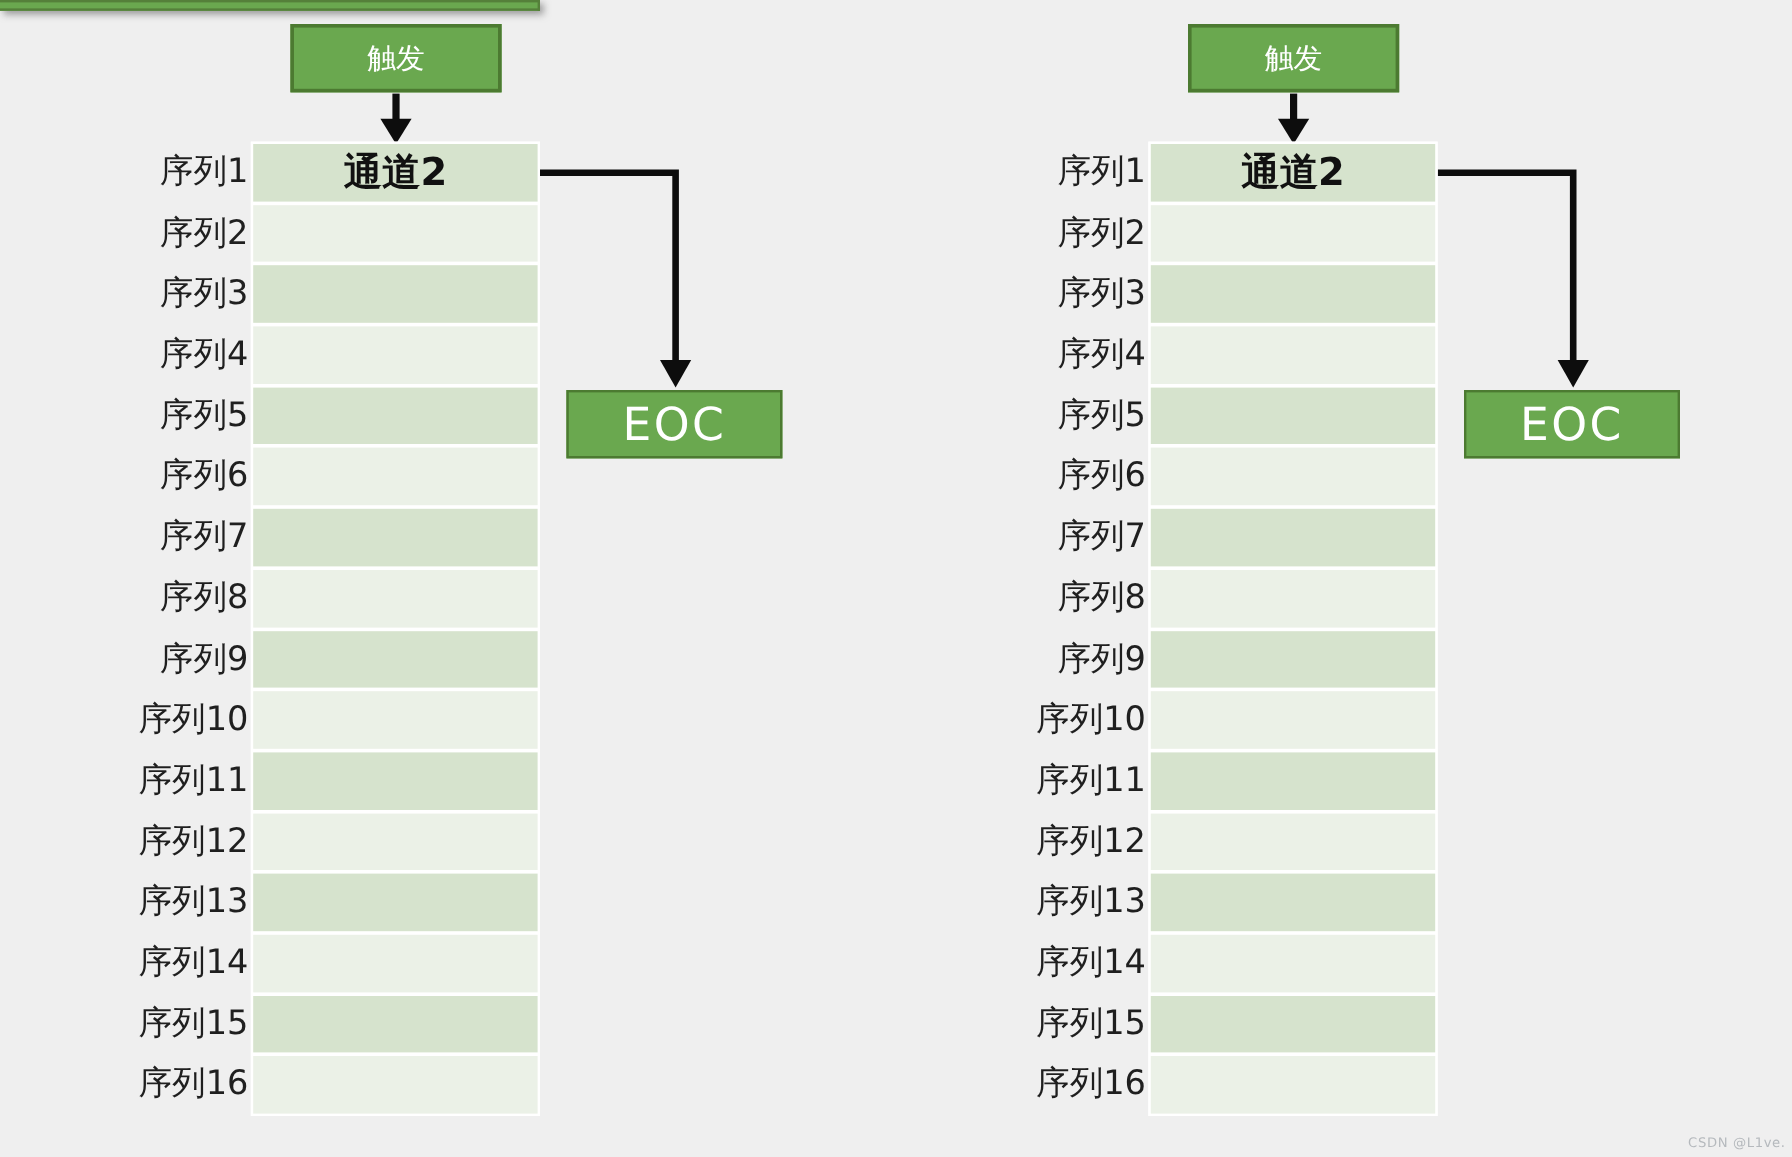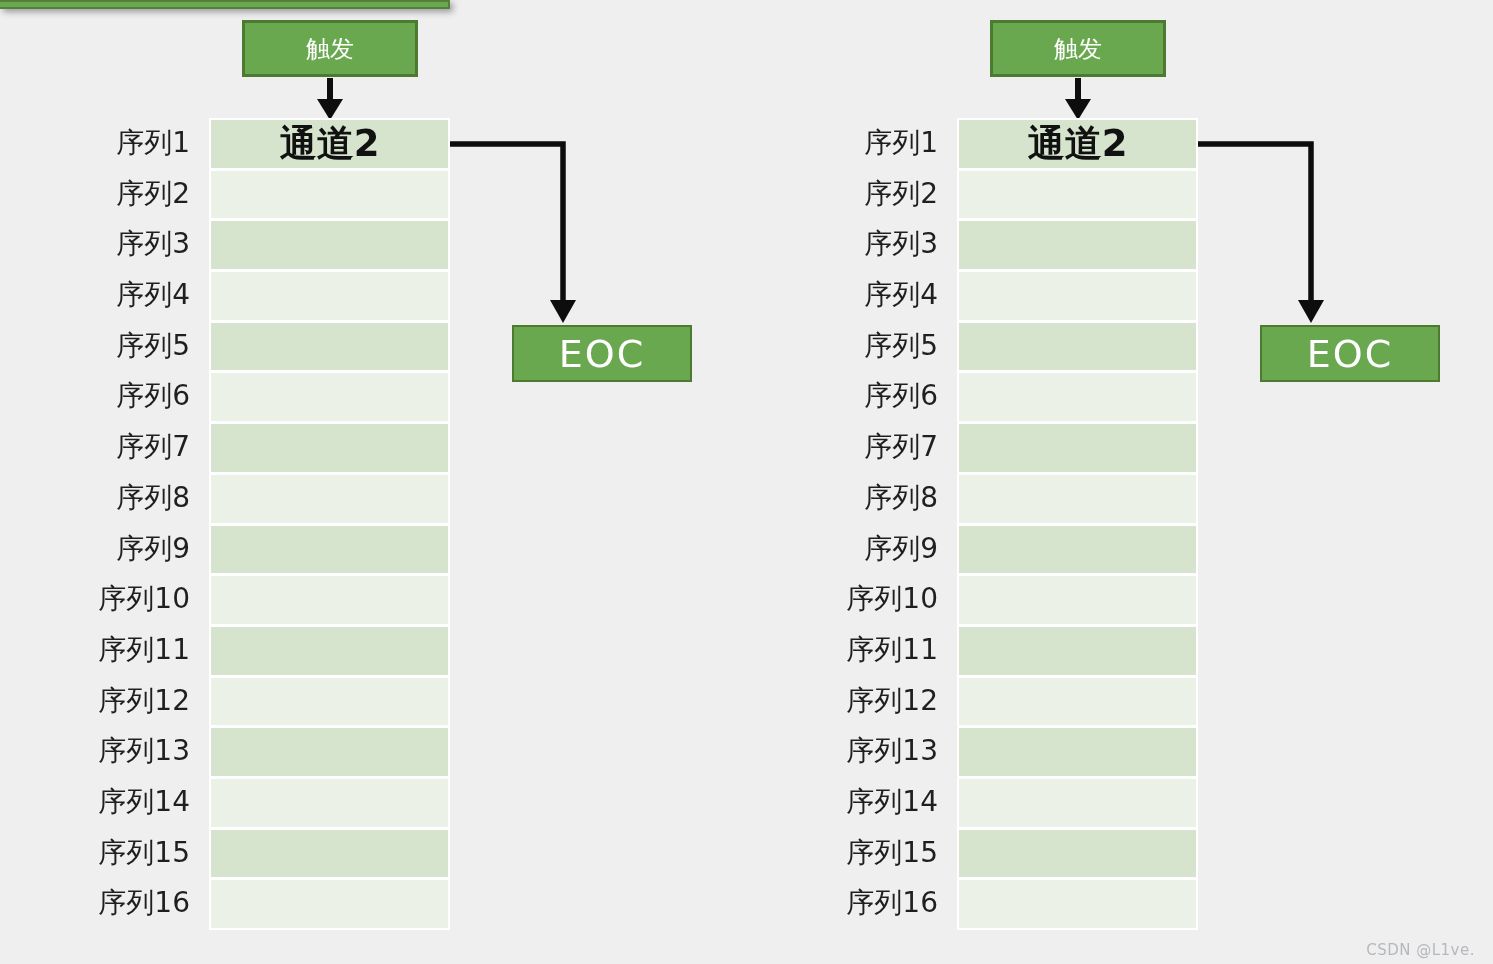--- a/index.html
+++ b/index.html
@@ -26,45 +26,45 @@
   .trigger-btn{
     position:absolute;left:242px;top:20px;width:176px;height:57px;
     background:var(--green);border:3px solid var(--green-border);
     color:#fff;font-size:24px;
     display:flex;align-items:center;justify-content:center;
   }
   .eoc-btn{
     position:absolute;left:472px;top:325px;width:180px;height:57px;
     background:var(--green);border:2px solid var(--green-border);
     color:#fff;font-size:38px;letter-spacing:2px;
-    display:flex;align-items:center;justify-content:center;margin-left:40px;
+    display:flex;align-items:center;justify-content:center;
   }
   .arrows{position:absolute;left:0;top:0;pointer-events:none;}
   .seq-labels{
-    position:absolute;left:40px;top:118px;width:150px;
+    position:absolute;left:57px;top:118px;width:150px;
   }
   .seq-label{
     height:50.7px;line-height:50.7px;text-align:right;
     font-size:28px;color:var(--label);white-space:nowrap;
   }
   .seq-table{
     position:absolute;left:209px;top:118px;width:241px;
     border:2px solid #fff;background:#fff;
   }
   .seq-row{height:47.7px;margin-bottom:3px;}
   .seq-row:last-child{margin-bottom:0;}
   .seq-row.dark{background:var(--row-dark);}
   .seq-row.light{background:var(--row-light);}
   .seq-row.channel{
     display:flex;align-items:center;justify-content:center;
-    font-size:37px;font-weight:bold;color:#111;
+    font-size:32px;font-weight:bold;color:#111;
   }
   .watermark{
-    position:absolute;right:18px;bottom:5px;
-    font-size:15px;color:var(--watermark);letter-spacing:.5px;
+    position:absolute;right:5px;bottom:5px;
+    font-size:11px;color:var(--watermark);letter-spacing:.5px;
   }
 </style>
 </head>
 <body>
 
 <div class="top-bar"></div>
 
 <div class="panel p0">
   <div class="trigger-btn">触发</div>
 

